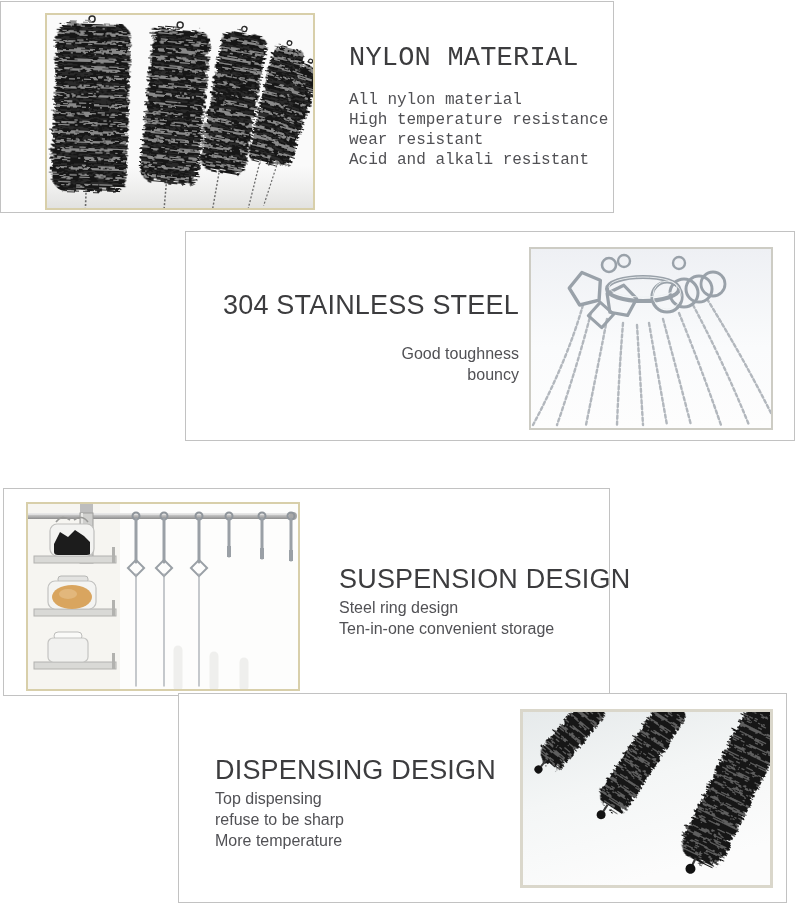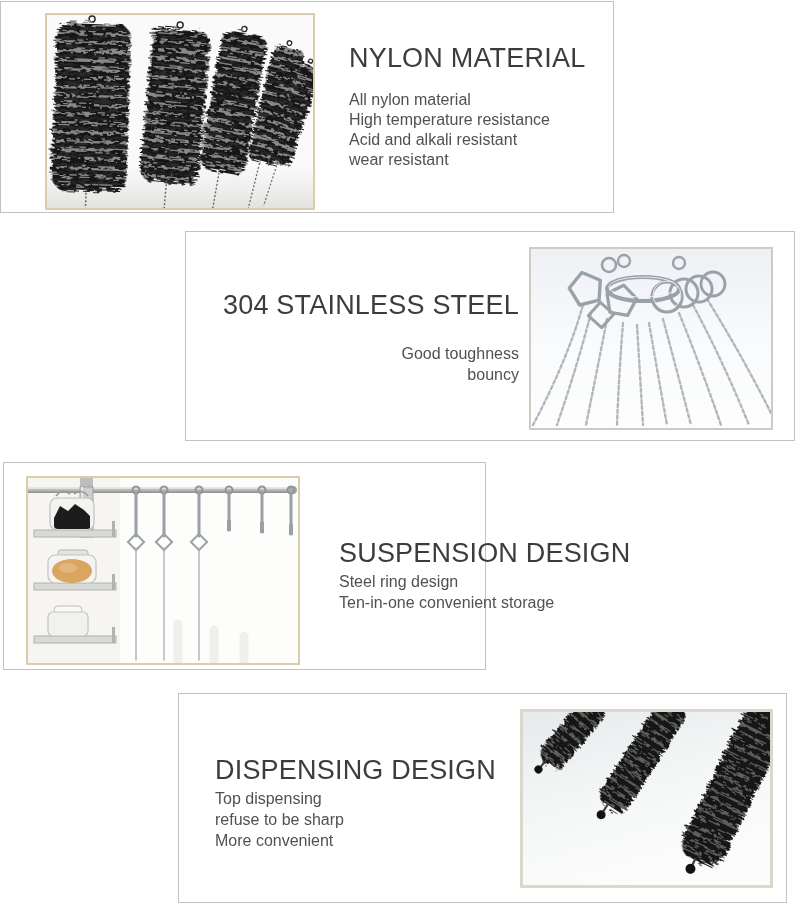--- a/index.html
+++ b/index.html
@@ -19,21 +19,21 @@
   .lh21 div{line-height:21px;}
   .gap16{margin-top:16px;}
   .gap22{margin-top:22px;}
   .gap5{margin-top:2px;}
 </style>
 </head>
 <body>
 
 <div class="canvas">
 
-  <section class="panel" style="left:0;top:1px;width:614px;height:212px;">
+  <section class="panel" style="left:0;top:1px;width:614px;height:212px;font-family:Liberation Mono, monospace;">
     <div class="photo tan" style="left:44px;top:11px;width:266px;height:193px;">
       <svg width="266" height="193" viewBox="0 0 266 193">
         <defs>
           <pattern id="bristle1" width="8" height="9" patternUnits="userSpaceOnUse">
             <rect width="8" height="9" fill="#161616"></rect>
             <path d="M0 7 H8" stroke="#ffffff" stroke-width="1.8" opacity="0.55"></path>
             <path d="M0 3 H8" stroke="#ffffff" stroke-width="0.7" opacity="0.25"></path>
           </pattern>
           <filter id="fz1" x="-40%" y="-40%" width="180%" height="180%">
             <feTurbulence type="turbulence" baseFrequency="0.06 0.45" numOctaves="2" seed="7" result="n"></feTurbulence>
@@ -76,22 +76,22 @@
           <rect x="252" y="48" width="22" height="104" rx="7" fill="url(#bristle1)" filter="url(#fz1)"></rect>
           <path d="M263 152 V198" stroke="#6a6a6a" stroke-width="1.2" stroke-dasharray="2 1.8"></path>
         </g>
       </svg>
     </div>
     <div class="txt" style="left:348px;top:40px;">
       <div class="heading">NYLON MATERIAL</div>
       <div class="lines lh20 gap16">
         <div>All nylon material</div>
         <div>High temperature resistance</div>
+        <div>wear resistant</div>
         <div>Acid and alkali resistant</div>
-        <div>wear resistant</div>
       </div>
     </div>
   </section>
 
   <section class="panel" style="left:185px;top:231px;width:610px;height:210px;text-align:right;">
     <div class="photo gray" style="left:343px;top:15px;width:240px;height:179px;">
       <svg width="240" height="179" viewBox="0 0 240 179">
         <defs>
           <linearGradient id="bg2" x1="0" y1="0" x2="0" y2="1">
             <stop offset="0" stop-color="#eef0f4"></stop>
@@ -142,21 +142,21 @@
     </div>
     <div class="txt" style="left:37px;top:57px;">
       <div class="heading">304 STAINLESS STEEL</div>
       <div class="lines lh21 gap22">
         <div>Good toughness</div>
         <div>bouncy</div>
       </div>
     </div>
   </section>
 
-  <section class="panel" style="left:3px;top:462px;width:483px;height:208px;">
+  <section class="panel" style="left:3px;top:488px;width:607px;height:208px;">
     <div class="photo tan" style="left:22px;top:13px;width:270px;height:185px;">
       <svg width="270" height="185" viewBox="0 0 270 185">
         <defs>
           <linearGradient id="rail3" x1="0" y1="0" x2="0" y2="1">
             <stop offset="0" stop-color="#e2e2e2"></stop>
             <stop offset="0.5" stop-color="#b9b9b9"></stop>
             <stop offset="1" stop-color="#8d8d8d"></stop>
           </linearGradient>
         </defs>
         <rect width="270" height="185" fill="#f6f5f1"></rect>
@@ -280,18 +280,18 @@
           <path d="M0 158 V166" stroke="#3a3a3a" stroke-width="2.2"></path>
           <circle cx="0" cy="170" r="5" fill="#121212"></circle>
         </g>
       </svg>
     </div>
     <div class="txt" style="left:36px;top:60px;">
       <div class="heading">DISPENSING DESIGN</div>
       <div class="lines lh21 gap5">
         <div>Top dispensing</div>
         <div>refuse to be sharp</div>
-        <div>More convenient</div>
+        <div>More temperature</div>
       </div>
     </div>
   </section>
 
 </div>
 
 </body></html>

